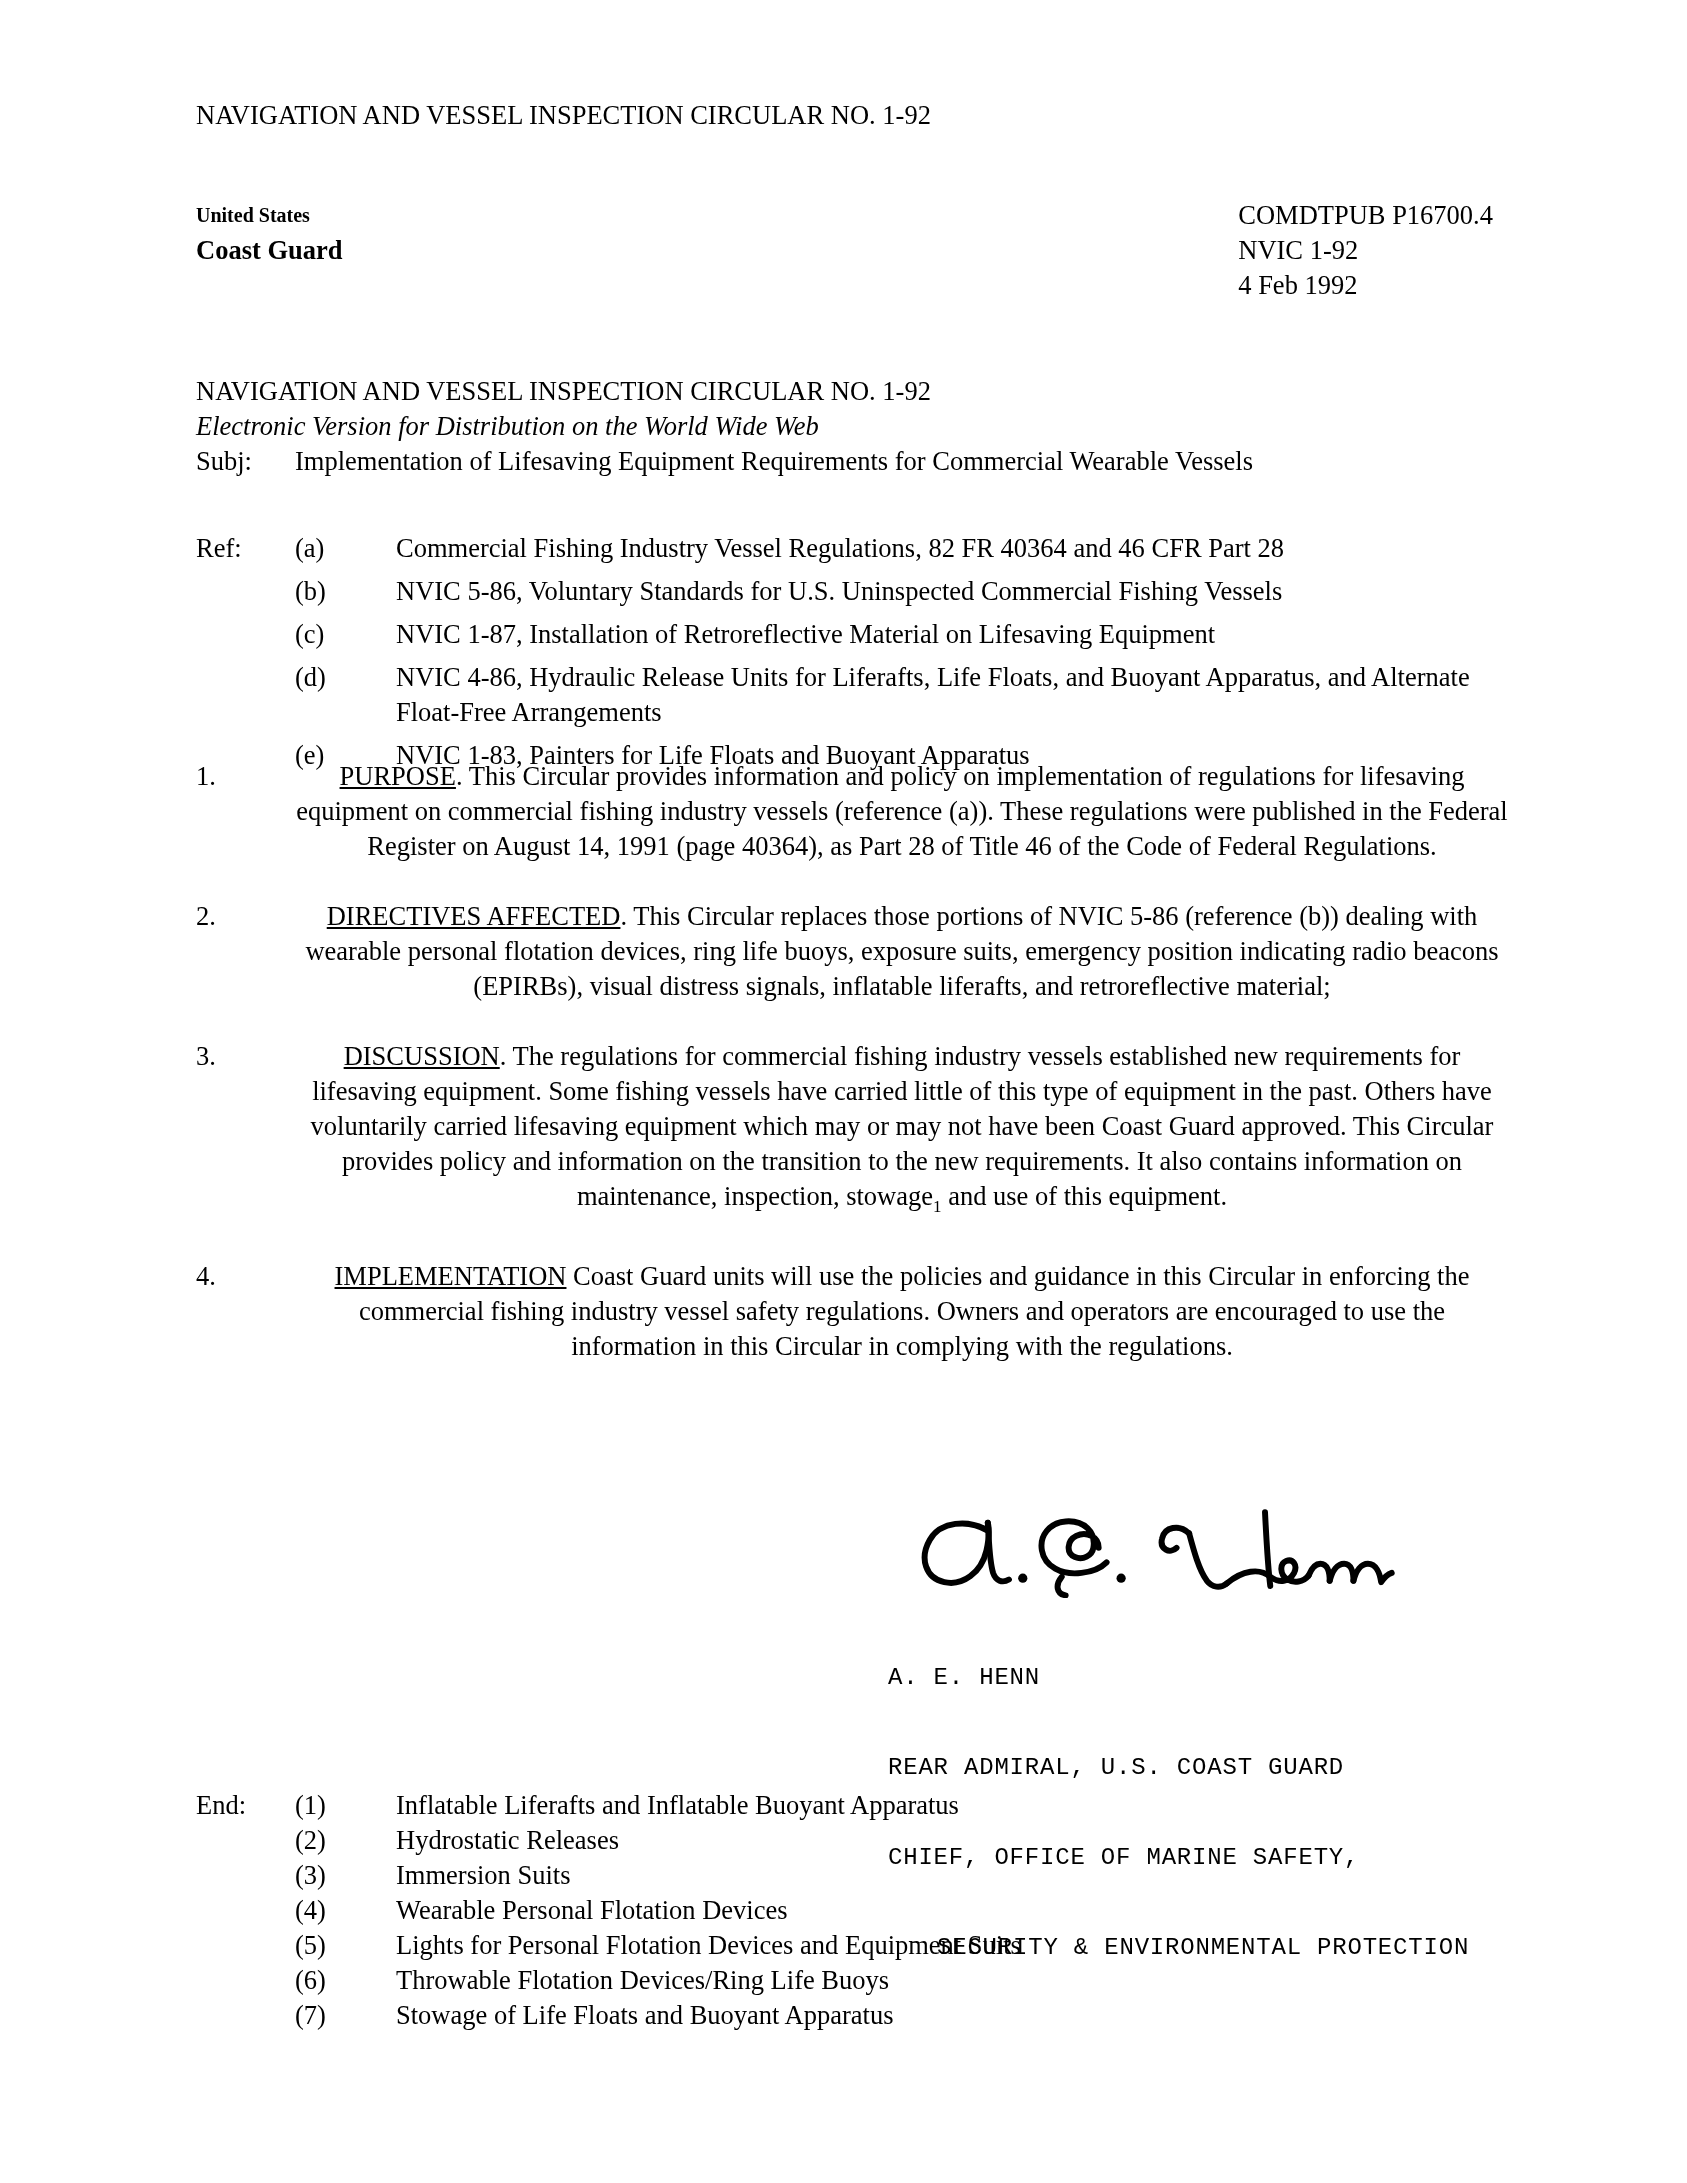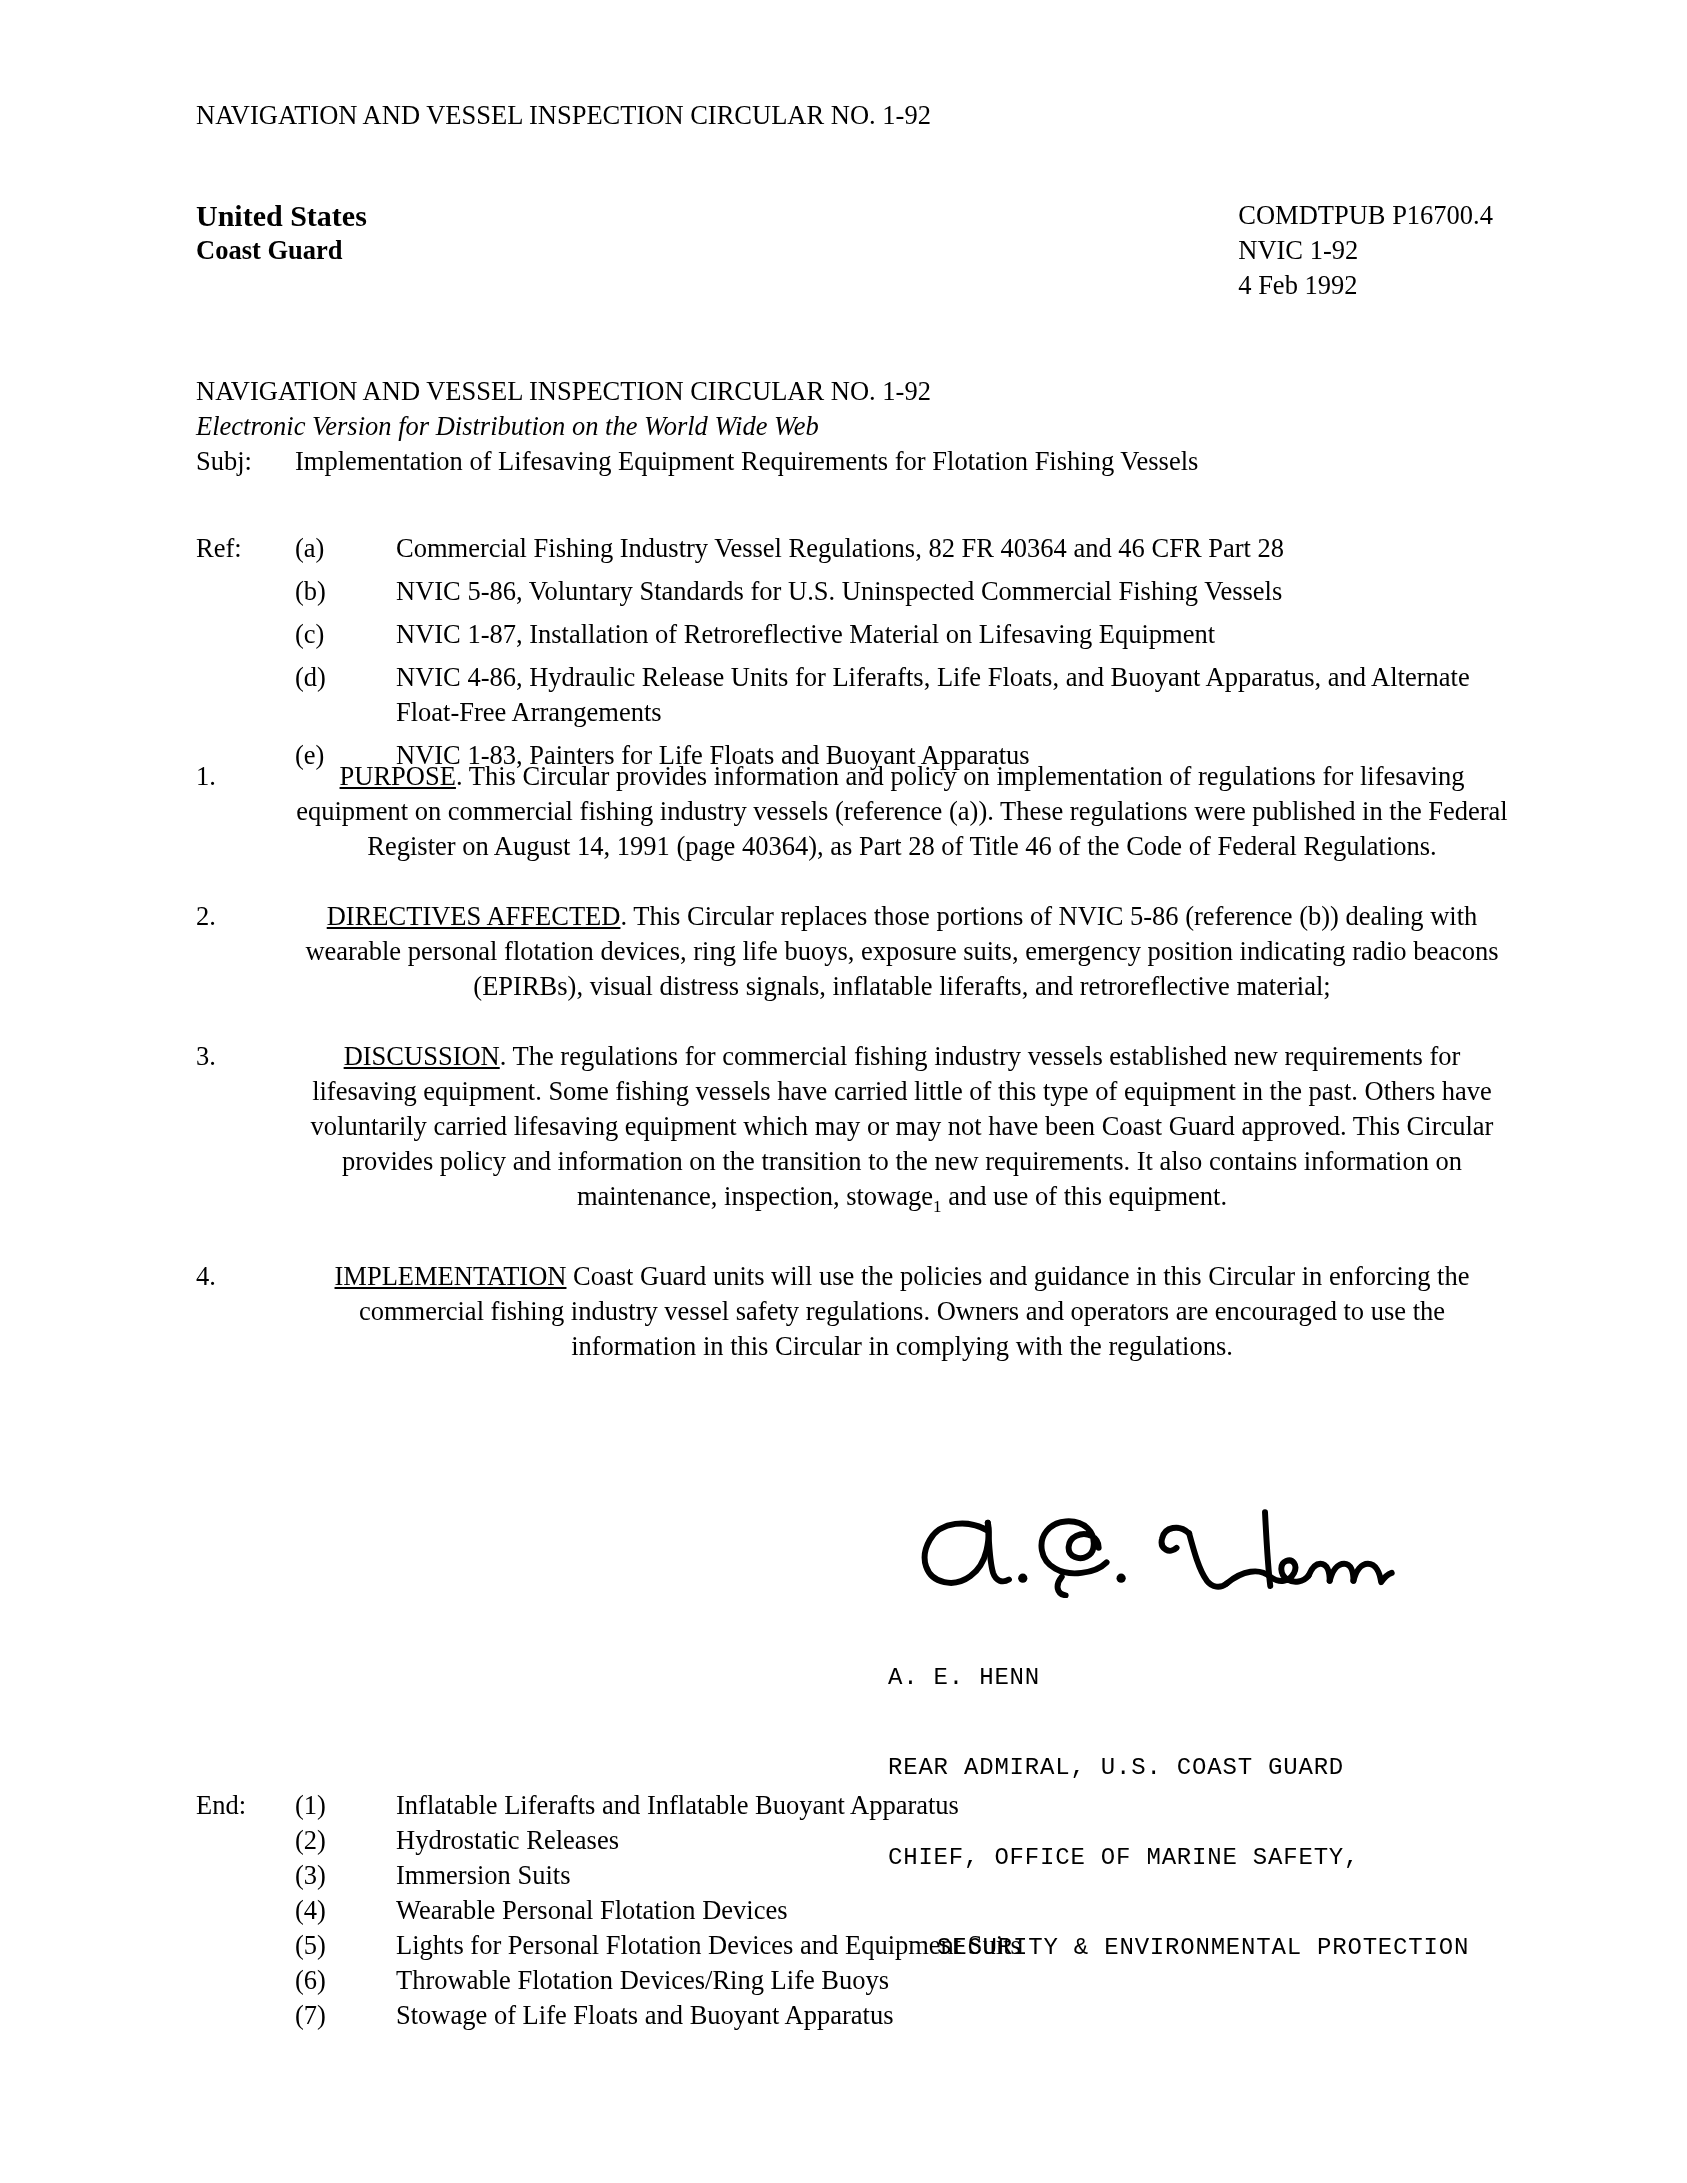--- a/index.html
+++ b/index.html
@@ -41,21 +41,21 @@
     left: 196px;
     top: 198px;
     width: 1297px;
   }
   .agency-row {
     display: flex;
     justify-content: space-between;
     align-items: flex-start;
   }
   .agency-name {
-    font-size: 30px;
+    font-size: 20px;
     line-height: 35px;
     font-weight: bold;
     white-space: nowrap;
   }
   .pub-ids {
     font-size: 26.5px;
     line-height: 35px;
     margin-left: auto;
     padding-left: 26.5px;
   }
@@ -210,21 +210,21 @@
         <div>4 Feb 1992</div>
       </div>
     </div>
   </div>
 
   <div class="title-block">
     <div class="doc-title">NAVIGATION AND VESSEL INSPECTION CIRCULAR NO. 1-92</div>
     <div class="doc-subtitle">Electronic Version for Distribution on the World Wide Web</div>
     <div class="subj-row">
       <div class="subj-label">Subj:</div>
-      <div class="subj-text">Implementation of Lifesaving Equipment Requirements for Flotation Fishing Vessels</div>
+      <div class="subj-text">Implementation of Lifesaving Equipment Requirements for Commercial Wearable Vessels</div>
     </div>
   </div>
 
   <div class="ref-block">
     <div class="ref-row">
       <div class="ref-label">Ref:</div>
       <div class="ref-marker">(a)</div>
       <div class="ref-text">Commercial Fishing Industry Vessel Regulations, 82 FR 40364 and 46 CFR Part 28</div>
     </div>
     <div class="ref-row">

